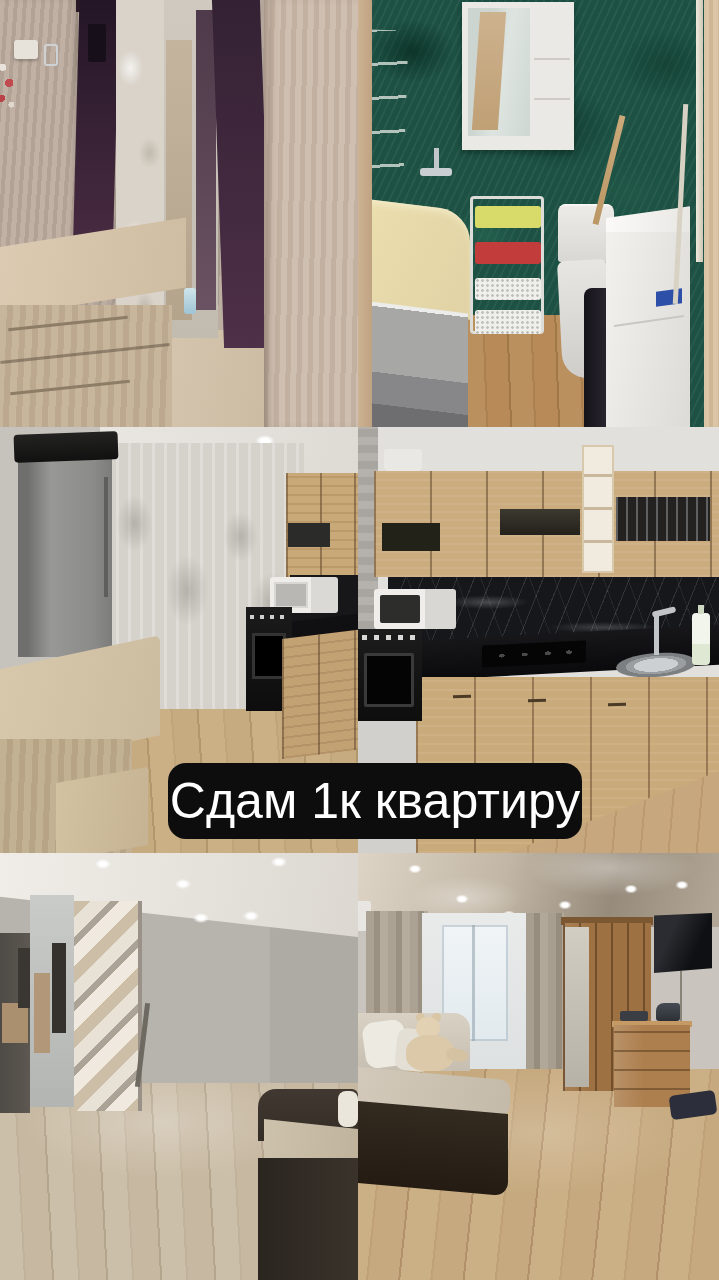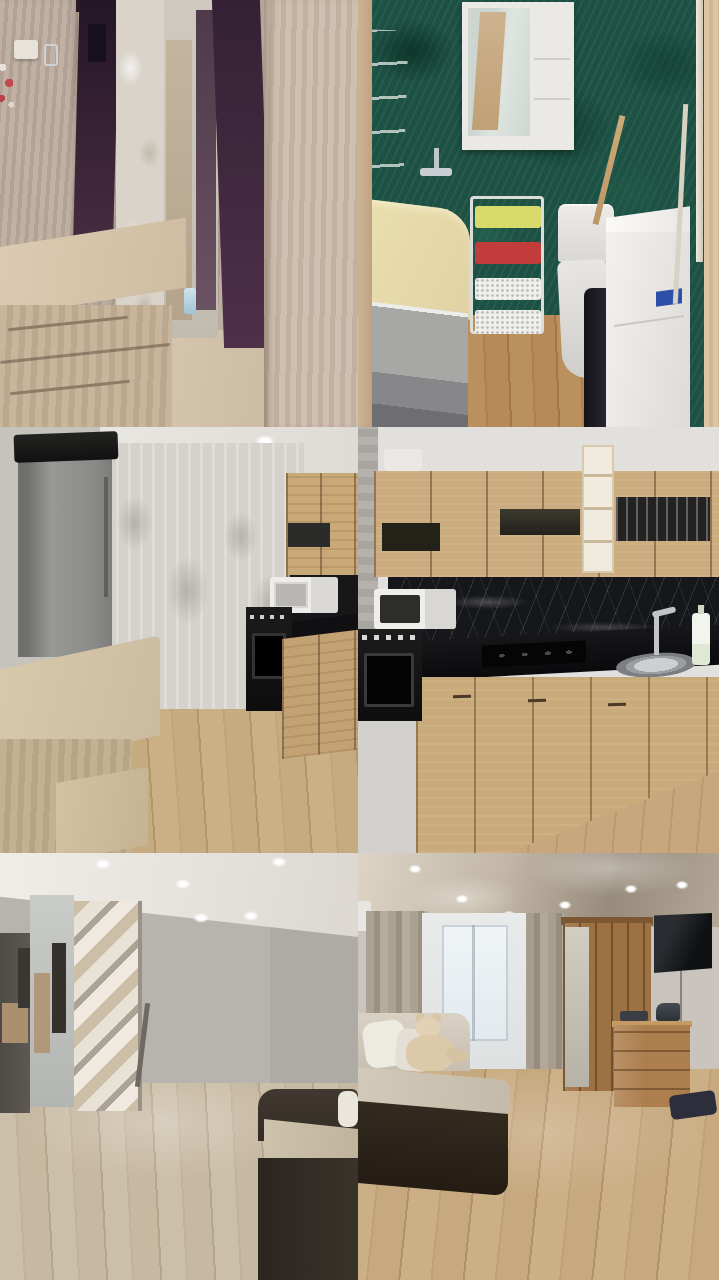--- a/index.html
+++ b/index.html
@@ -395,14 +395,17 @@
     <div class="a t6-teddyEar1"></div>
     <div class="a t6-teddyEar2"></div>
     <div class="a t6-teddyHead"></div>
     <div class="a t6-teddyBody"></div>
     <div class="a t6-teddyLeg"></div>
     <div class="a t6-seat"></div>
     <div class="a t6-base"></div>
     <div class="a t6-darkObj"></div>
   </div>
 
+  <div class="banner" style="background: rgb(13, 13, 13);">
+    <span style="color: rgb(255, 255, 255);">Сдам 1к квартиру</span>
+  </div>
 
 </div>
 
 </body></html>

